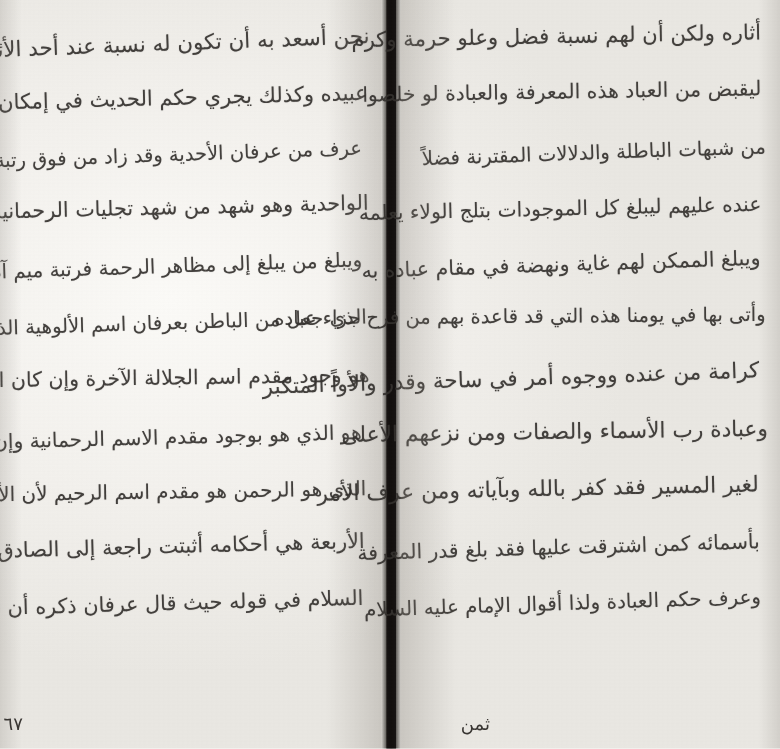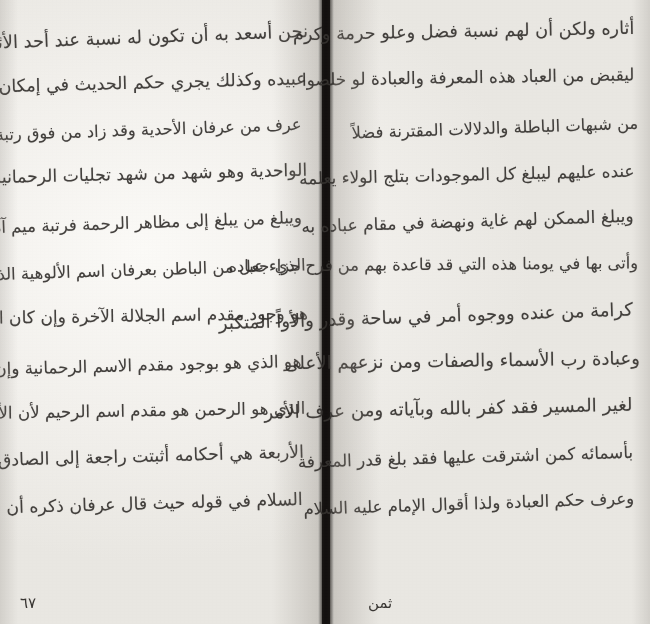--- a/index.html
+++ b/index.html
@@ -120,22 +120,22 @@
 
   
   .folio {
     position: absolute;
     bottom: 12px;
     font-size: 15px;
     color: #3a3734;
     font-family: "DejaVu Sans", sans-serif;
     direction: rtl;
   }
-  #folio-left  { left: 20px; }
-  #folio-right { left: 368px; }
+  #folio-left  { left: 3px; }
+  #folio-right { left: 384px; }
 
   
   .edge-l, .edge-r {
     position: absolute; top: 0; bottom: 0; width: 18px; pointer-events: none;
   }
   .edge-l { left: 0;  background: linear-gradient(to right, rgba(120,115,108,0.20), rgba(0,0,0,0)); }
   .edge-r { right: 0; background: linear-gradient(to left,  rgba(120,115,108,0.20), rgba(0,0,0,0)); }
 </style>
 </head>
 <body>

